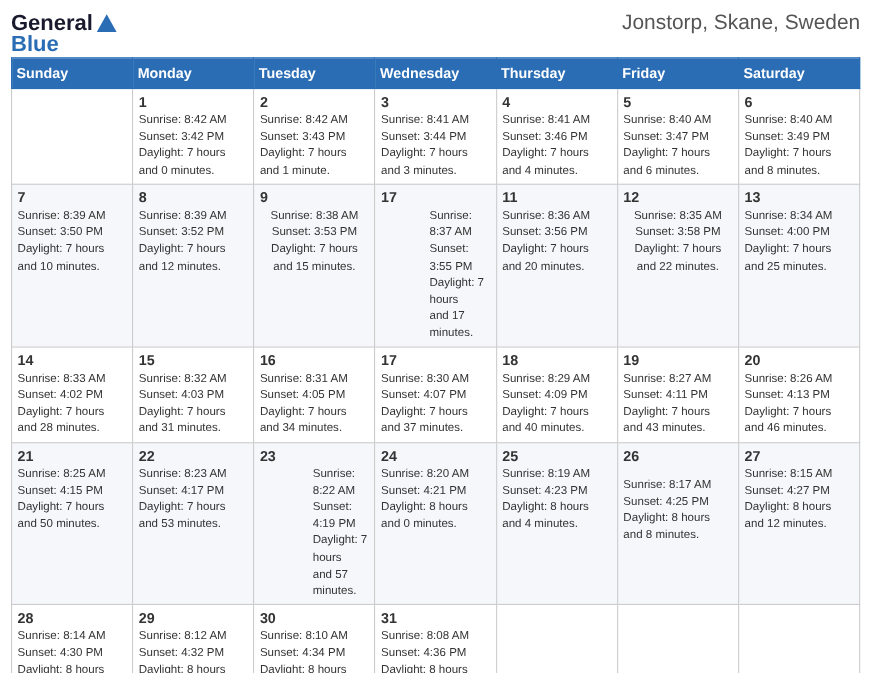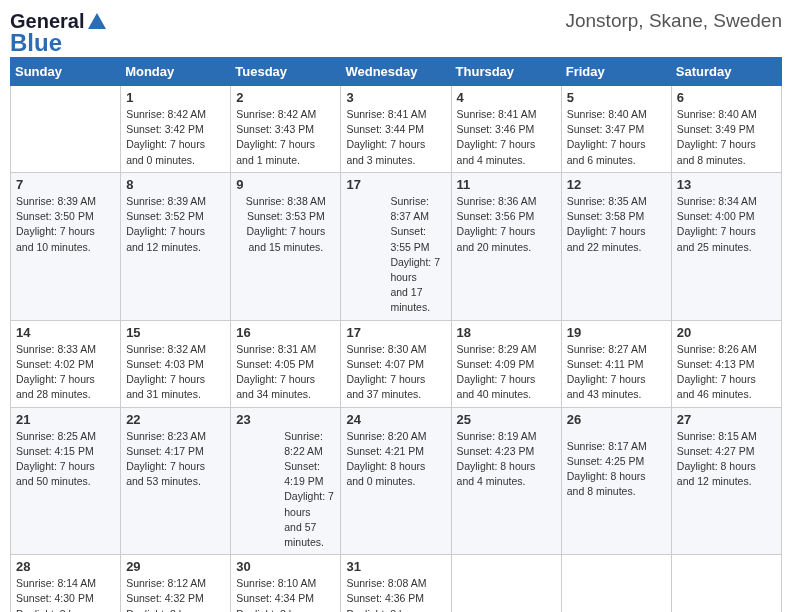--- a/index.html
+++ b/index.html
@@ -83,21 +83,21 @@
 <body>
 
 <div class="header">
   <div class="logo">
     <div class="logo-row">
       <span style="font-size:20px;font-weight:bold;color:#1a1a2e;">General</span>
       <svg width="22" height="22" viewBox="0 0 22 22">
         <polygon points="11,2 20,18 2,18" fill="#2a6db5"></polygon>
       </svg>
     </div>
-    <span style="font-size:24px;font-weight:bold;color:#2a6db5;margin-top:-4px;">Blue</span>
+    <span style="font-size:20px;font-weight:bold;color:#2a6db5;margin-top:-4px;">Blue</span>
   </div>
   <div class="title-block">
     <div class="location">Jonstorp, Skane, Sweden</div>
   </div>
 </div>
 
 <table class="calendar">
   <thead>
     <tr>
       <th>Sunday</th>
@@ -186,21 +186,21 @@
         </td>
         <td>
           <span class="day-number">11</span>
           <div class="day-info" style="white-space: pre-line;">Sunrise: 8:36 AM
 Sunset: 3:56 PM
 Daylight: 7 hours
 and 20 minutes.</div>
         </td>
         <td>
           <span class="day-number">12</span>
-          <div class="day-info" style="white-space: pre-line;">Sunrise: 8:35 AM
+          <div class="day-info" style="white-space: pre-line; text-align: center;">Sunrise: 8:35 AM
 Sunset: 3:58 PM
 Daylight: 7 hours
 and 22 minutes.</div>
         </td>
         <td>
           <span class="day-number">13</span>
           <div class="day-info" style="white-space: pre-line;">Sunrise: 8:34 AM
 Sunset: 4:00 PM
 Daylight: 7 hours
 and 25 minutes.</div>

